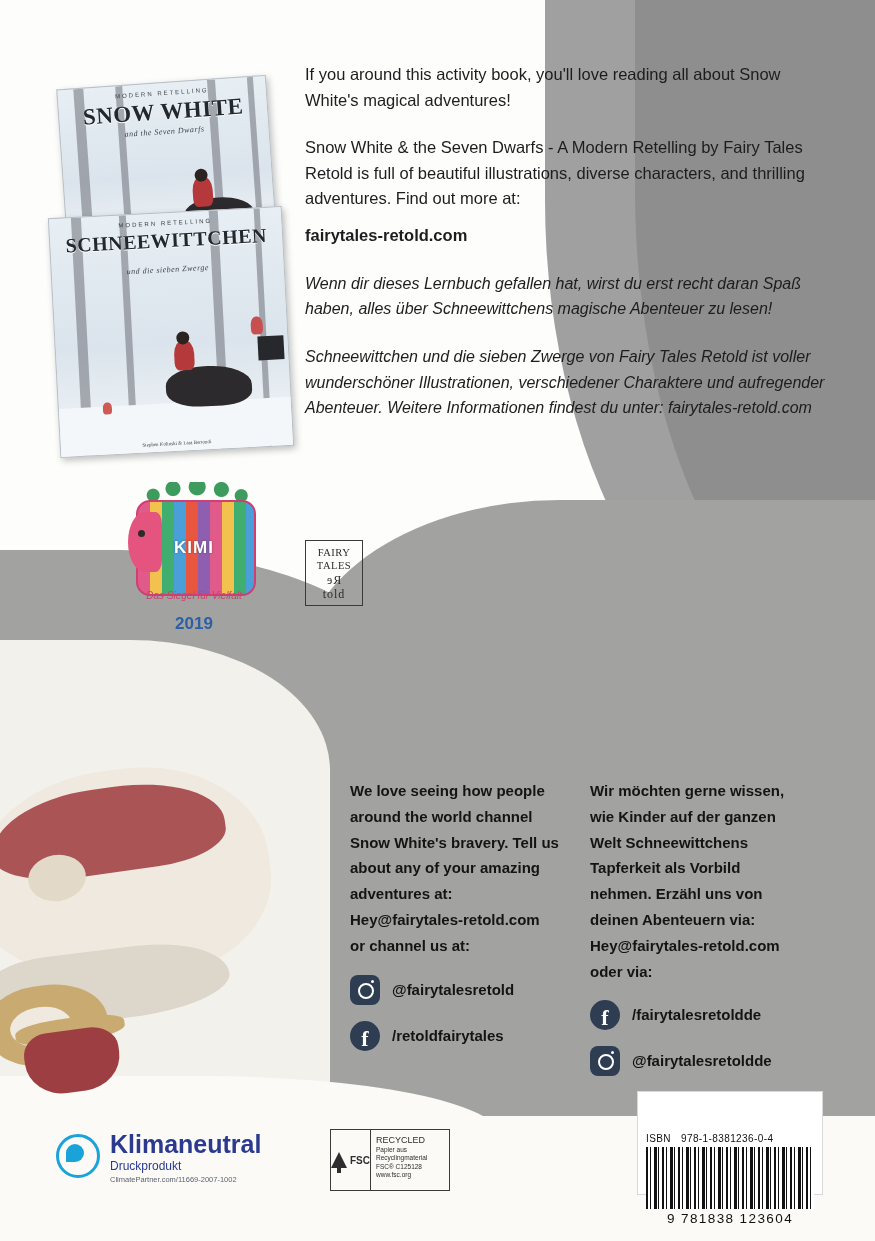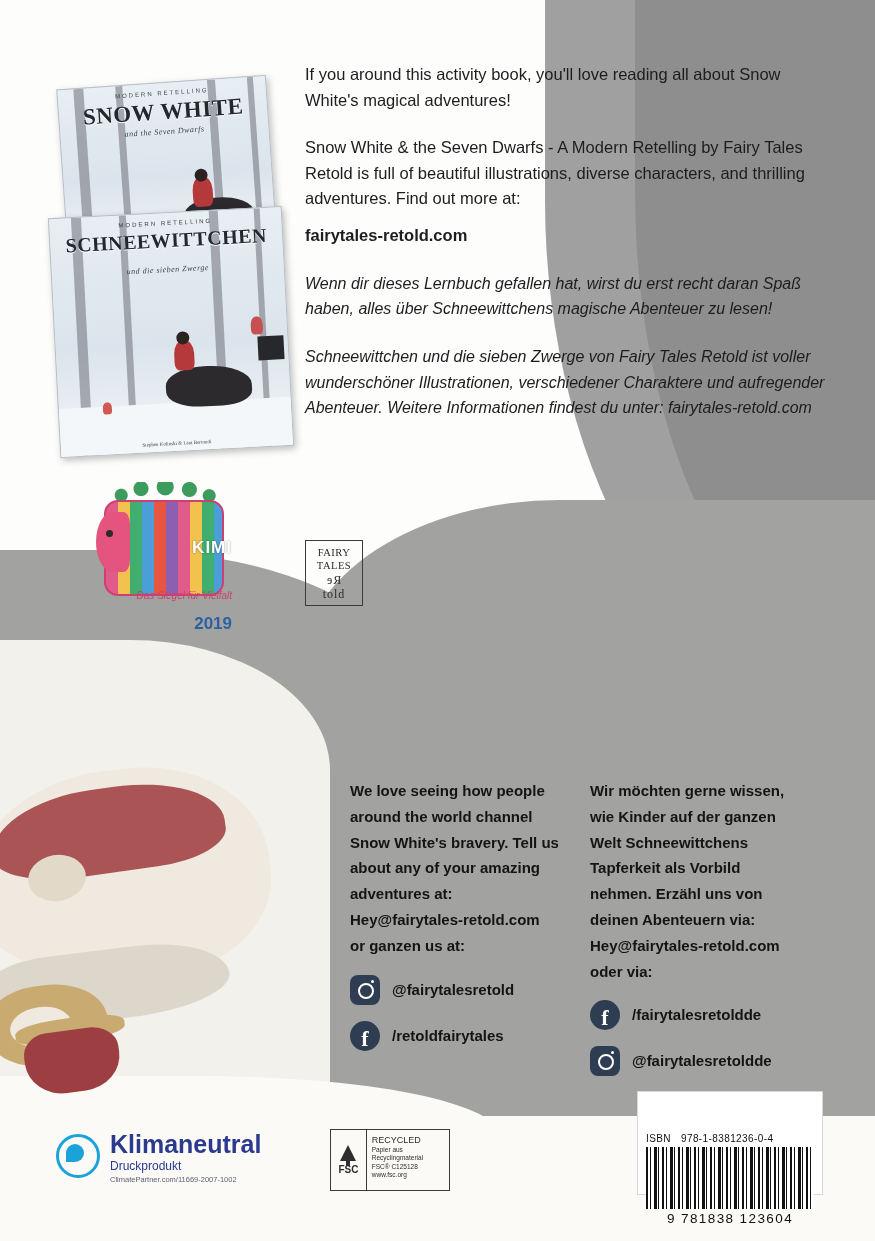--- a/index.html
+++ b/index.html
@@ -303,25 +303,25 @@
   }
   .para.it {
     font-style: italic;
     font-size: 16px;
     line-height: 1.6;
   }
 
   
   .kimi {
     position: absolute;
-    left: 92px;
+    left: 124px;
     top: 478px;
     width: 140px;
     height: 175px;
-    text-align: right;
+    text-align: center;
   }
   .kimi-body {
     position: absolute;
     left: 12px; top: 22px;
     width: 116px; height: 92px;
     border-radius: 14px;
     background: repeating-linear-gradient(
       90deg,
       #e05a8a 0 12px,
       #f2c14e 12px 24px,
@@ -512,21 +512,21 @@
     border: 1px solid #3a3a3a;
     display: flex;
     font-size: 6.5px;
     color: #2e2e2e;
     box-sizing: border-box;
   }
   .fsc-left {
     width: 40px;
     border-right: 1px solid #3a3a3a;
     display: flex;
-    flex-direction: column;
+    flex-direction: row;
     align-items: center;
     justify-content: center;
     gap: 3px;
   }
   .fsc-tree {
     width: 0; height: 0;
     border-left: 8px solid transparent;
     border-right: 8px solid transparent;
     border-bottom: 16px solid #2e2e2e;
     position: relative;
@@ -667,21 +667,21 @@
     <div>TALES</div>
     <div class="rt">
       <span class="mirror">Re</span>
     </div>
     <div class="rt">told</div>
   </div>
 
   <div class="soc-col soc-en">
     <p>We love seeing how people around the world channel Snow White's bravery. Tell us about any of your amazing adventures at:</p>
     <p>Hey@fairytales-retold.com</p>
-    <p>or ganzen us at:</p>
+    <p>or channel us at:</p>
     <div class="soc-row">
       <span class="ig-icon"></span>
       <span class="label">@fairytalesretold</span>
     </div>
     <div class="soc-row">
       <span class="fb-icon"></span>
       <span class="label">/retoldfairytales</span>
     </div>
   </div>
 

